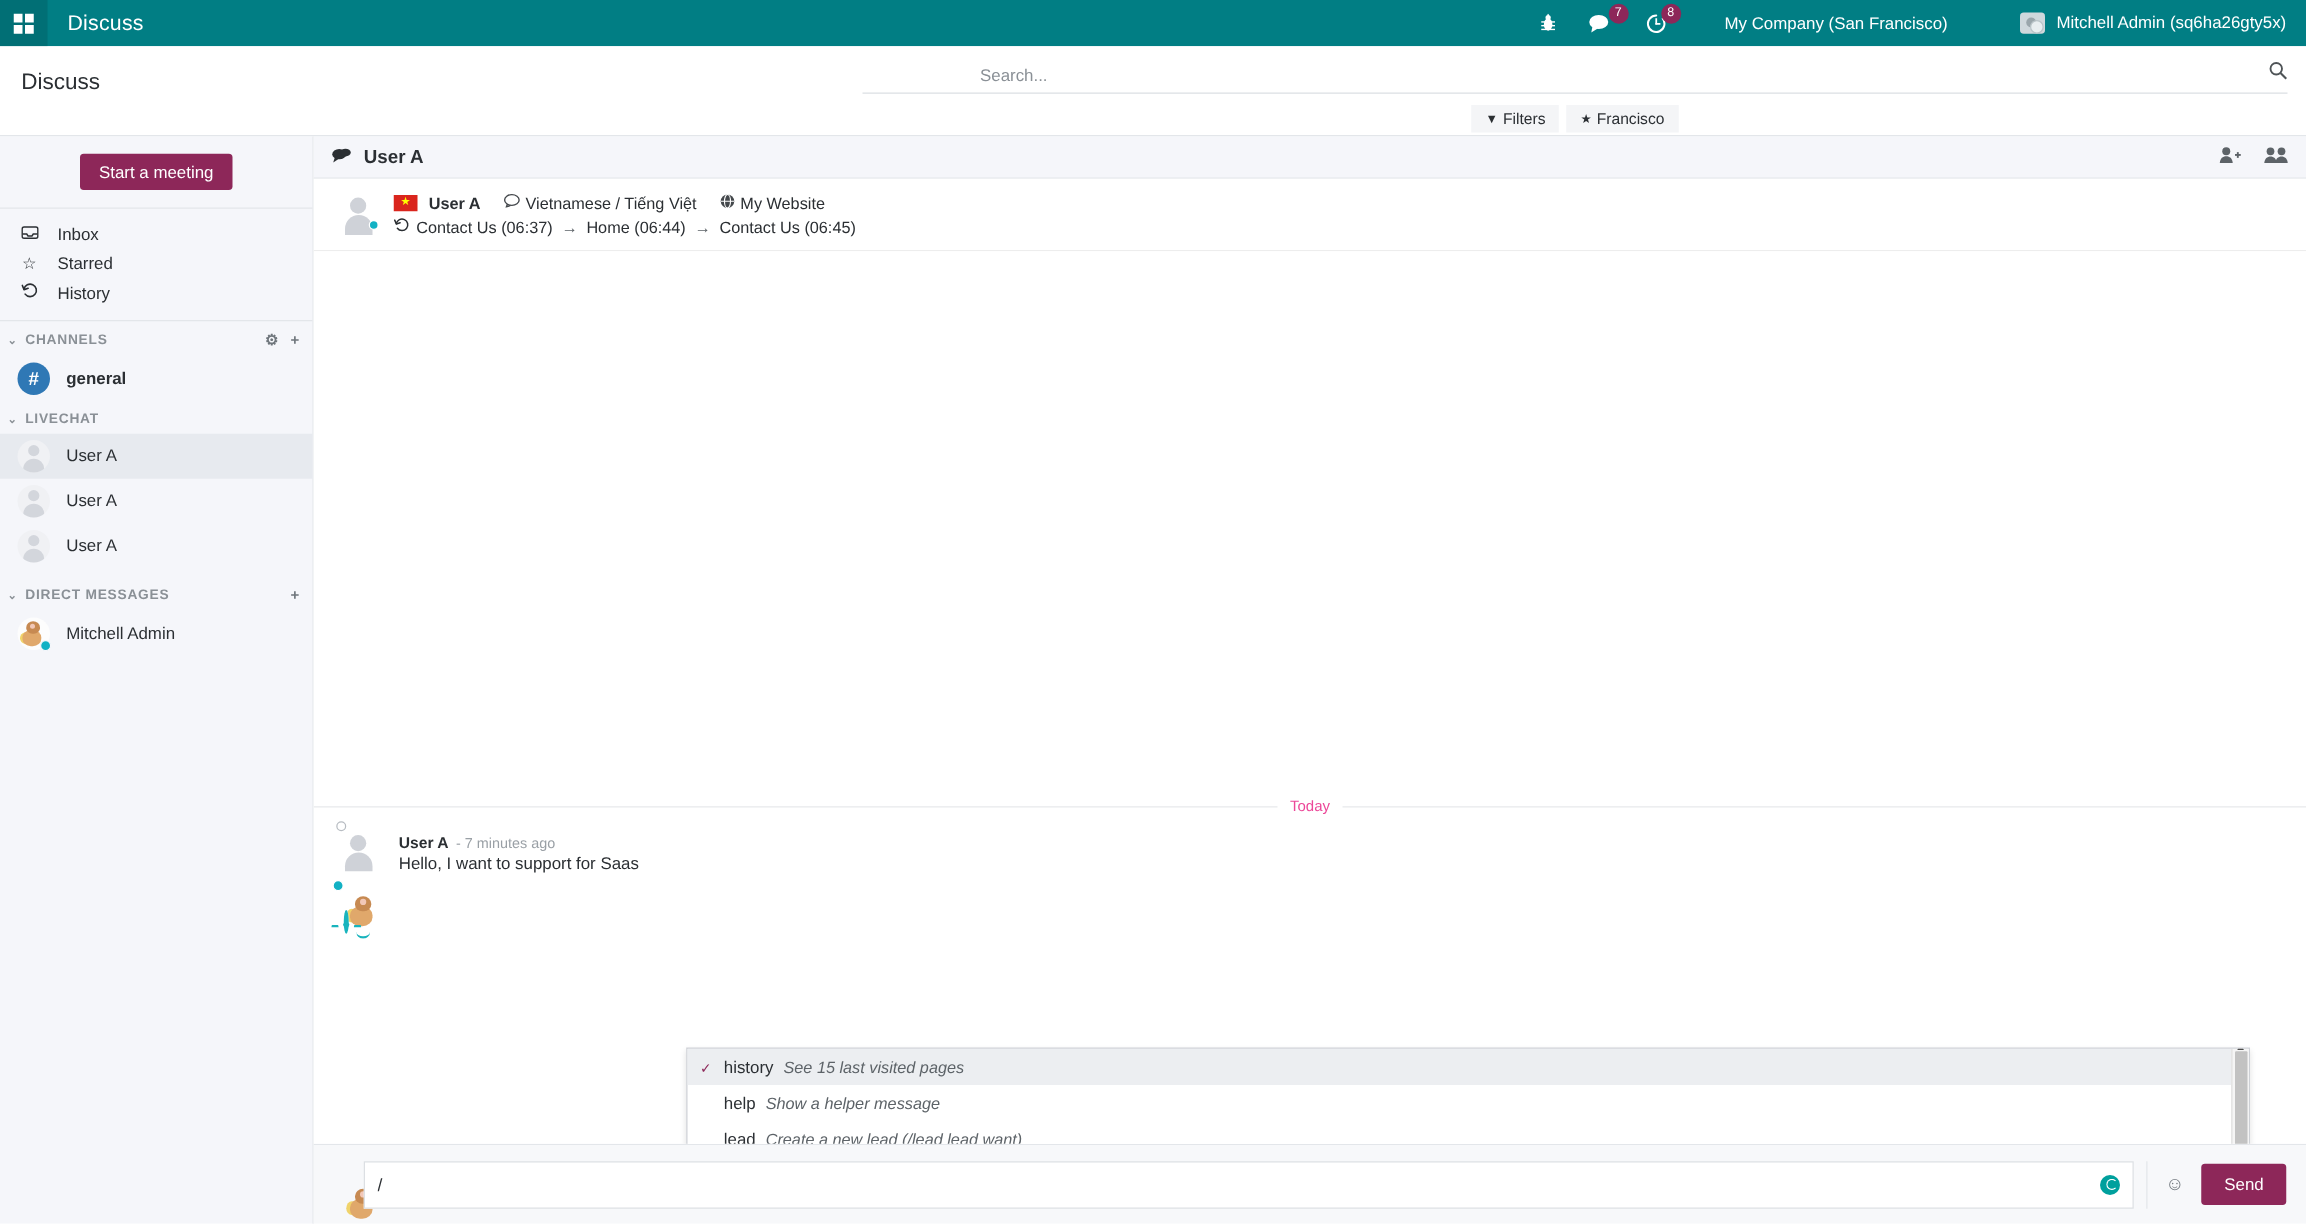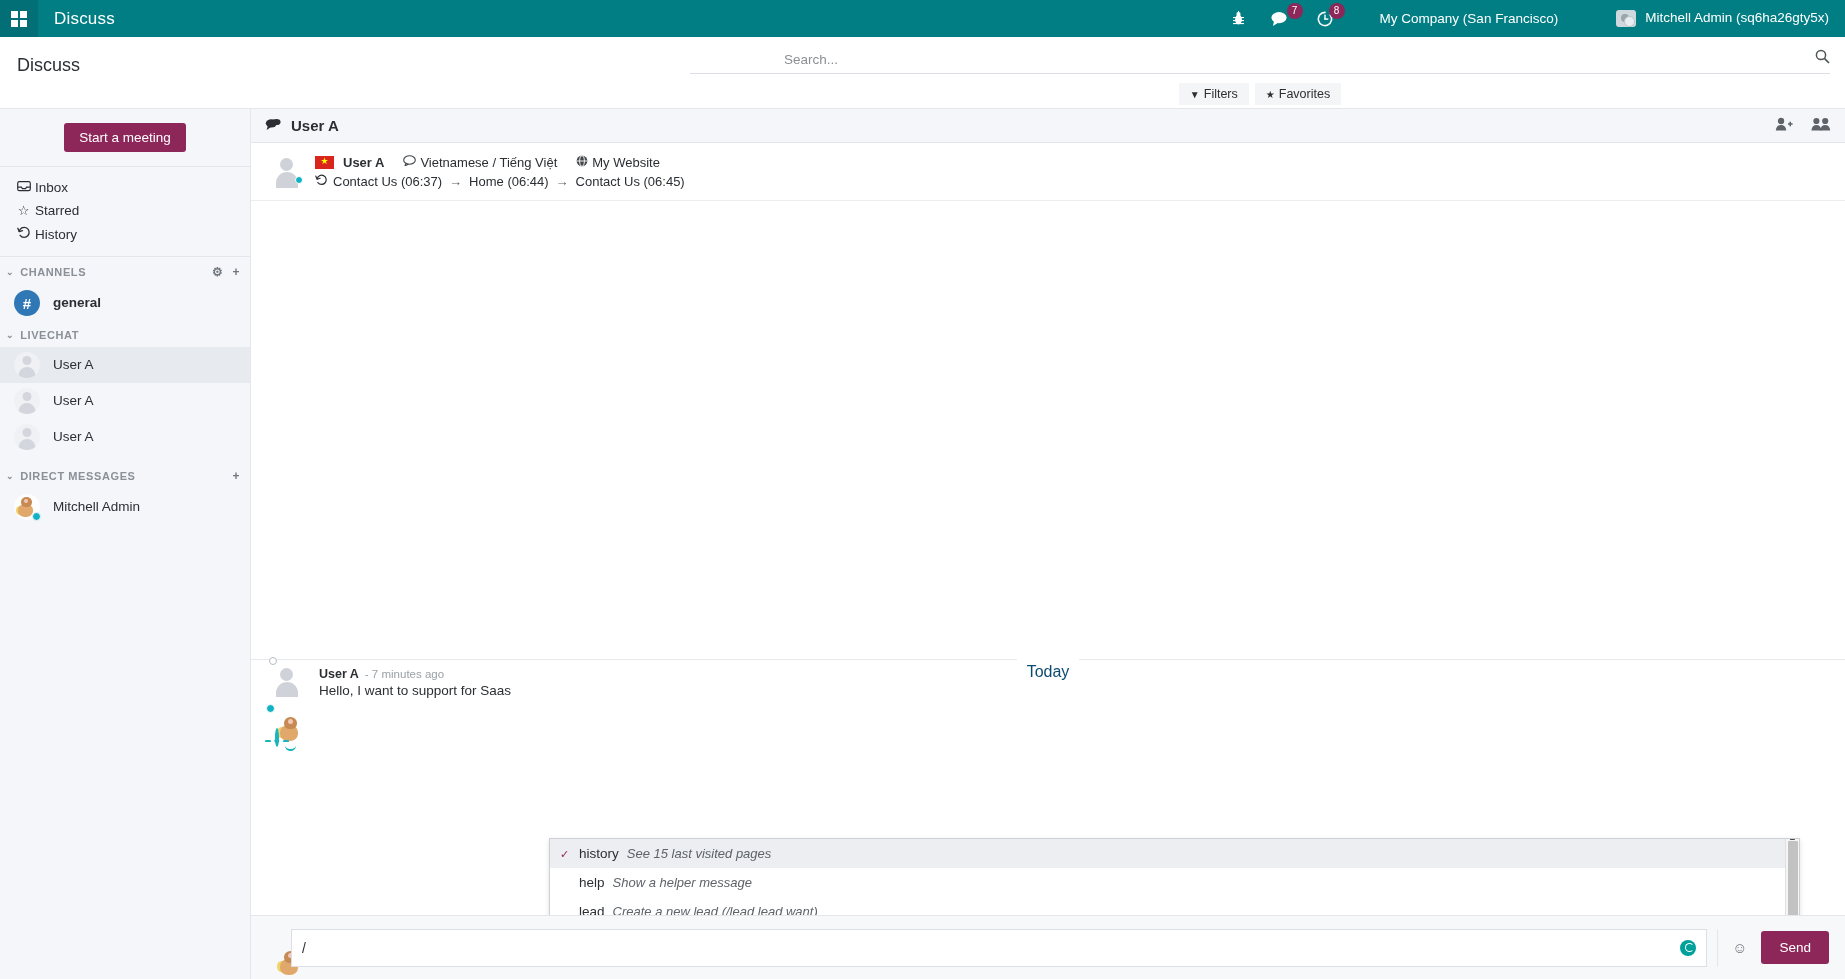--- a/index.html
+++ b/index.html
@@ -86,21 +86,21 @@
   }
   .meeting-wrap { padding: 14px 0 14px 0; display: flex; justify-content: center;
                   border-bottom: 1px solid #e3e6ea; }
   .meeting-btn {
     background: #8d2759; color: #fff; border: none; border-radius: 3px;
     padding: 7px 15px; font-size: 13.5px; cursor: pointer;
     font-family: "Liberation Sans", sans-serif;
   }
   .mailbox-list { padding: 9px 0 10px 0; border-bottom: 1px solid #e3e6ea; }
   .mailbox-item {
-    display: flex; align-items: center; gap: 4px; padding: 4px 0 4px 16px;
+    display: flex; align-items: center; gap: 15px; padding: 4px 0 4px 16px;
     font-size: 13.5px; color: #2b2f33; cursor: pointer;
   }
   .mailbox-item .gly { width: 15px; text-align: center; font-size: 13px; color: #2b2f33; }
 
   .group-head {
     display: flex; align-items: center; padding: 8px 10px 6px 6px;
     font-size: 11px; color: #8a9096; letter-spacing: .6px; font-weight: bold;
   }
   .caret { font-size: 9px; margin-right: 6px; cursor: pointer; color:#8a9096; }
   .group-title { cursor: pointer; }
@@ -181,21 +181,21 @@
   .vpill { display: inline-flex; align-items: center; gap: 4px; color: #2b2f33; }
   .vpill .gly { color: #44484c; font-size: 12px; }
   .arrow { color: #5d6368; padding: 0 2px; }
 
   
   .messages { flex: 1; position: relative; overflow: hidden; background: #fff; }
   .daysep {
     position: absolute; left: 0; right: 0; top: 437px; display: flex; align-items: center;
   }
   .daysep .line { flex: 1; height: 1px; background: #e8e9ec; }
-  .daysep .lbl { font-size: 16px; color: #0c4a6e; padding: 0 10px; margin-top: 25px; }
+  .daysep .lbl { font-size: 12px; color: #ec4899; padding: 0 10px; }
 
   .msg-list { position: absolute; left: 0; right: 0; top: 460px; }
   .msg {
     display: flex; padding: 6px 16px 2px 24px; position: relative;
   }
   .msg-avatar { width: 28px; flex: 0 0 28px; margin-right: 16px; position: relative; }
   .av-user { width: 26px; height: 30px; position: relative; }
   .av-user .h { position:absolute; left:5px; top:1px; width:13px; height:13px; border-radius:50%; background:#cfd2d8; }
   .av-user .b { position:absolute; left:1px; top:15px; width:22px; height:15px; border-radius:11px 11px 0 0; background:#cfd2d8; }
   .av-user .d { position:absolute; right:-2px; bottom:2px; width:8px; height:8px; border-radius:50%; background:#fff; border:1px solid #b7bcc2; }
@@ -352,21 +352,21 @@
           </svg>
         </span>
       </div>
       <div class="facets">
         <div class="facet">
           <span class="gly">▼</span>
           <span>Filters</span>
         </div>
         <div class="facet" style="margin-left:6px">
           <span class="gly">★</span>
-          <span>Favorites</span>
+          <span>Francisco</span>
         </div>
       </div>
     </div>
   </div>
 
   <div class="body">
 
     <div class="sidebar">
 
       <div class="meeting-wrap">

